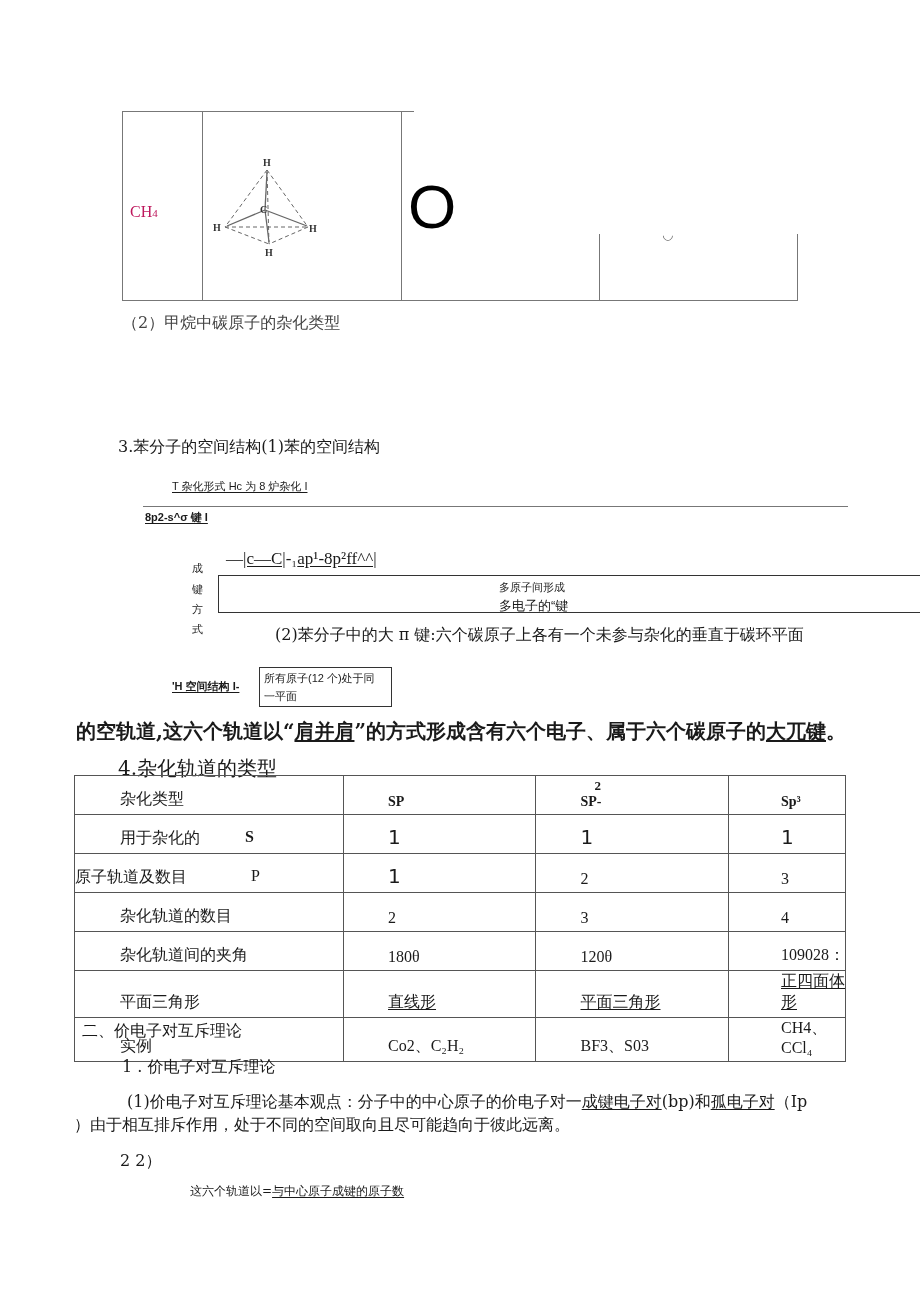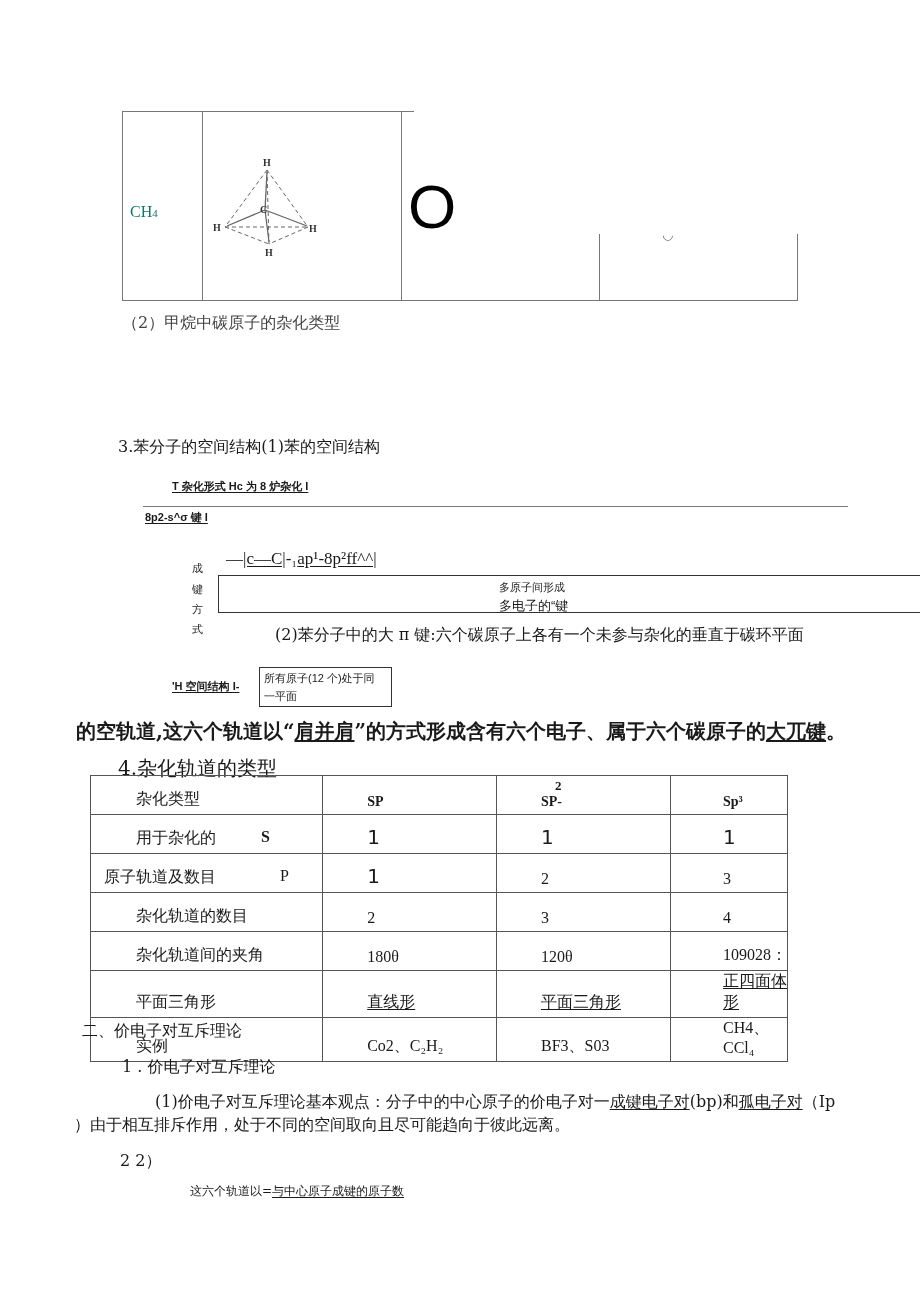--- a/index.html
+++ b/index.html
@@ -5,43 +5,43 @@
   html, body { margin:0; padding:0; background:#ffffff; }
   body { width:920px; height:1301px; position:relative; overflow:hidden;
          font-family:"DejaVu Serif","Liberation Serif",serif; color:#1a1a1a; }
   .abs { position:absolute; white-space:nowrap; }
   .serif { font-family:"Liberation Serif","DejaVu Serif",serif; }
   .sans { font-family:"Liberation Sans","DejaVu Sans",sans-serif; }
   .u { text-decoration:underline; text-underline-offset:2px; }
   .gray-line { position:absolute; background:#777; }
 
   
-  table.hyb { position:absolute; left:74px; top:775px; width:698px; border-collapse:collapse;
-              font-family:"Liberation Serif","DejaVu Serif",serif; font-size:16px;margin-left:16px; }
+  table.hyb { position:absolute; left:74px; top:775px; width:772px; border-collapse:collapse;
+              font-family:"Liberation Serif","DejaVu Serif",serif; font-size:16px; }
   table.hyb td { border:1px solid #555; height:34px; padding:0 0 0 0; vertical-align:bottom; padding-bottom:4px; }
   table.hyb td.c0 { width:228px; padding-left:45px; }
   table.hyb td.c1 { width:150px; padding-left:44px; }
   table.hyb td.c2 { width:150px; padding-left:44px; }
   table.hyb td.c3 { padding-left:52px; }
   .big1 { font-family:"DejaVu Sans",sans-serif; font-size:20px; }
   .bold { font-weight:bold; }
 </style>
 </head>
 <body>
 
 <div>
   <div class="gray-line" style="left:122px;top:111px;width:292px;height:1px;"></div>
   <div class="gray-line" style="left:122px;top:111px;width:1px;height:189px;"></div>
   <div class="gray-line" style="left:202px;top:111px;width:1px;height:189px;"></div>
   <div class="gray-line" style="left:401px;top:111px;width:1px;height:189px;"></div>
   <div class="gray-line" style="left:599px;top:234px;width:1px;height:66px;"></div>
   <div class="gray-line" style="left:797px;top:234px;width:1px;height:66px;"></div>
   <div class="gray-line" style="left:122px;top:300px;width:676px;height:1px;"></div>
 
-  <div class="abs serif" style="left:130px;top:203px;font-size:16px;color:#0f766e;">
+  <div class="abs serif" style="left:130px;top:203px;font-size:16px;color:#be185d;">
     <span>CH</span><span style="font-size:11px;">4</span>
   </div>
 
   <svg class="abs" style="left:205px;top:150px;" width="125" height="110">
     <g stroke="#666" stroke-width="1" fill="none">
       <line x1="62" y1="20" x2="20" y2="77" stroke-dasharray="4,3"></line>
       <line x1="62" y1="20" x2="103" y2="77" stroke-dasharray="4,3"></line>
       <line x1="20" y1="77" x2="103" y2="77" stroke-dasharray="4,3"></line>
       <line x1="20" y1="77" x2="64" y2="94" stroke-dasharray="4,3"></line>
       <line x1="103" y1="77" x2="64" y2="94" stroke-dasharray="4,3"></line>
@@ -61,21 +61,21 @@
   </svg>
 
   <div class="abs sans" style="left:408px;top:172px;font-size:62px;line-height:70px;color:#000;">O</div>
   <div class="abs sans" style="left:662px;top:227px;font-size:13px;color:#666;">◡</div>
 </div>
 
 <div class="abs" style="left:122px;top:313px;font-size:16px;color:#444;">（2）甲烷中碳原子的杂化类型</div>
 
 <div class="abs" style="left:118px;top:437px;font-size:16px;">3.苯分子的空间结构(1)苯的空间结构</div>
 
-<div class="abs sans u" style="left:172px;top:479px;font-size:11px;font-weight:bold;">T 杂化形式 Hc 为 8 炉杂化 I</div>
+<div class="abs sans u" style="left:172px;top:479px;font-size:11px;font-weight:normal;">T 杂化形式 Hc 为 8 炉杂化 I</div>
 <div class="gray-line" style="left:143px;top:506px;width:705px;height:1px;"></div>
 <div class="abs sans u" style="left:145px;top:510px;font-size:11px;font-weight:bold;text-align:center;">8p2-s^σ 键 I</div>
 
 <div class="abs serif" style="left:226px;top:549px;font-size:17px;">
   <span>—</span><span class="u">|c—C|</span><span>-₁</span><span class="u">ap¹-8p²ff^^|</span>
 </div>
 
 <div>
   <div class="abs sans" style="left:192px;top:561px;font-size:11px;">成</div>
   <div class="abs sans" style="left:192px;top:582px;font-size:11px;">键</div>
@@ -113,21 +113,21 @@
     </td>
     <td class="c3 bold" style="font-size:14px;">Sp³</td>
   </tr>
   <tr>
     <td class="c0"><span>用于杂化的</span><span class="bold" style="position:absolute;margin-left:45px;">S</span></td>
     <td class="c1 big1">1</td>
     <td class="c2 big1">1</td>
     <td class="c3 big1">1</td>
   </tr>
   <tr>
-    <td class="c0" style="padding-left:13px;"><span>原子轨道及数目</span><span style="position:absolute;margin-left:64px;">P</span></td>
+    <td class="c0" style="padding-left:0;"><span>原子轨道及数目</span><span style="position:absolute;margin-left:64px;">P</span></td>
     <td class="c1 big1">1</td>
     <td class="c2">2</td>
     <td class="c3">3</td>
   </tr>
   <tr>
     <td class="c0">杂化轨道的数目</td>
     <td class="c1">2</td>
     <td class="c2">3</td>
     <td class="c3">4</td>
   </tr>
@@ -148,21 +148,21 @@
     <td class="c1">Co2、C₂H₂</td>
     <td class="c2">BF3、S03</td>
     <td class="c3">CH4、CCl₄</td>
   </tr>
 </tbody>
   </table>
 
 <div class="abs" style="left:82px;top:1021px;font-size:16px;">二、价电子对互斥理论</div>
 <div class="abs" style="left:122px;top:1057px;font-size:16px;">1 . 价电子对互斥理论</div>
 
-<div class="abs" style="left:127px;top:1092px;font-size:16px;margin-left:28px;">
+<div class="abs" style="left:127px;top:1092px;font-size:16px;">
   <span>(1)价电子对互斥理论基本观点：分子中的中心原子的价电子对一</span><span class="u">成键电子对</span><span>(bp)和</span><span class="u">孤电子对</span><span>（Ip</span>
 </div>
 <div class="abs" style="left:74px;top:1115px;font-size:16px;">）由于相互排斥作用，处于不同的空间取向且尽可能趋向于彼此远离。</div>
 
 <div class="abs" style="left:120px;top:1151px;font-size:16px;">2 2）</div>
 
 <div class="abs" style="left:190px;top:1183px;font-size:12px;">
   <span>这六个轨道以=</span><span class="u">与中心原子成键的原子数</span>
 </div>
 

